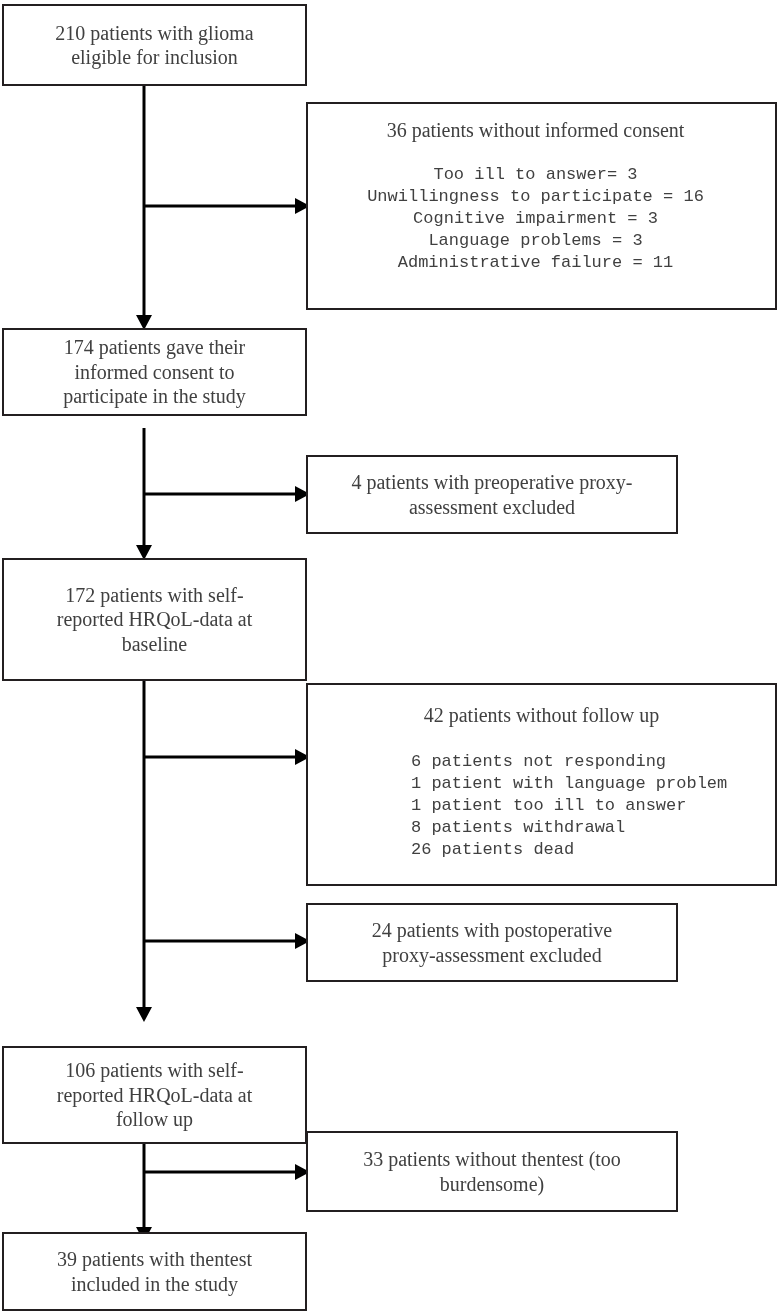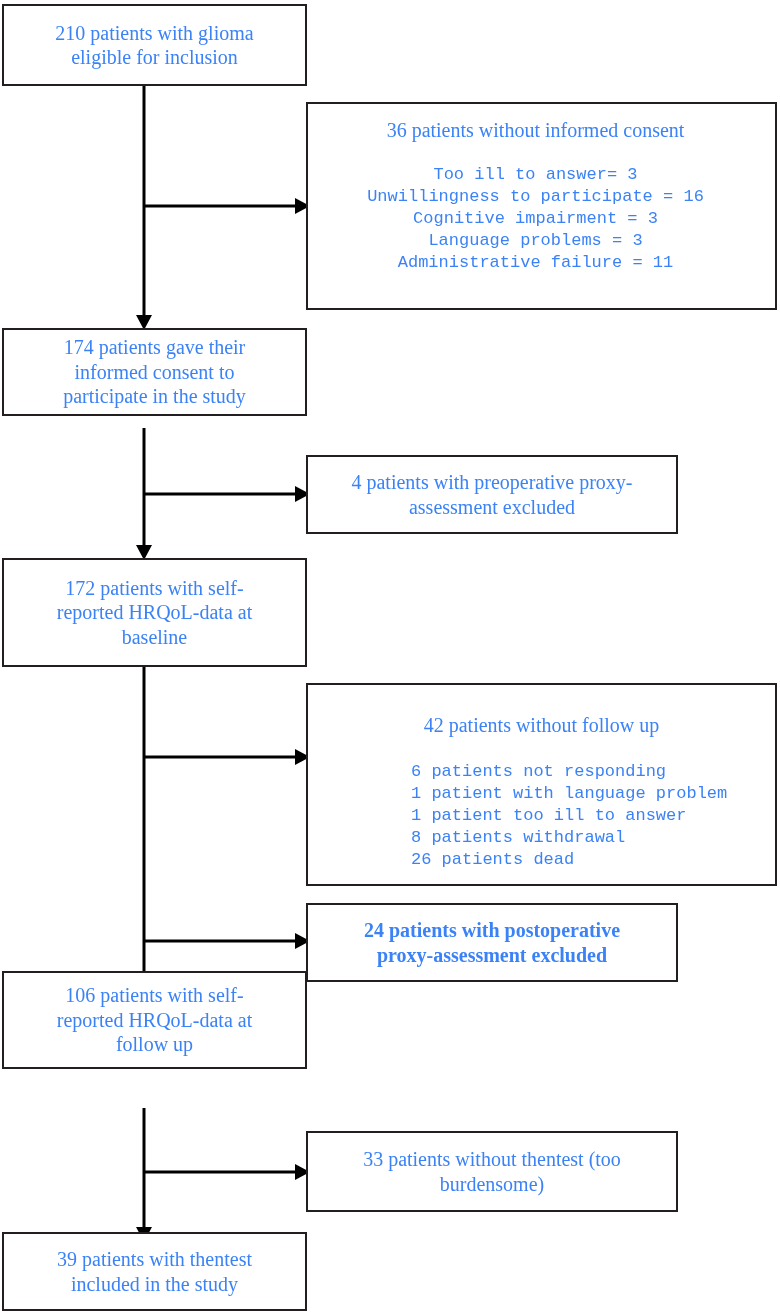--- a/index.html
+++ b/index.html
@@ -25,21 +25,21 @@
   .box {
     position: absolute;
     box-sizing: border-box;
     border: 2px solid #231f20;
     background: #ffffff;
     display: flex;
     flex-direction: column;
     align-items: center;
     justify-content: center;
     text-align: center;
-    color: #3b82f6;
+    color: #404040;
   }
   .box-title {
     font-size: 20px;
     line-height: 1.22;
     white-space: pre-line;
     text-align: center;
   }
   .detail-box {
     justify-content: flex-start;
     align-items: stretch;
@@ -120,27 +120,27 @@
     <div class="box-title">210 patients with glioma
 eligible for inclusion</div>
   </div>
 
   <div class="box" style="left:2px; top:328px; width:305px; height:88px;">
     <div class="box-title">174 patients gave their
 informed consent to
 participate in the study</div>
   </div>
 
-  <div class="box" style="left:2px; top:558px; width:305px; height:109px;">
+  <div class="box" style="left:2px; top:558px; width:305px; height:123px;">
     <div class="box-title">172 patients with self-
 reported HRQoL-data at
 baseline</div>
   </div>
 
-  <div class="box" style="left:2px; top:971px; width:305px; height:98px;align-items:center;">
+  <div class="box" style="left:2px; top:1046px; width:305px; height:98px;align-items:center;">
     <div class="box-title">106 patients with self-
 reported HRQoL-data at
 follow up</div>
   </div>
 
   <div class="box" style="left:2px; top:1232px; width:305px; height:79px;">
     <div class="box-title">39 patients with thentest
 included in the study</div>
   </div>
 
@@ -153,32 +153,32 @@
       <li>Language problems = 3</li>
       <li>Administrative failure = 11</li>
     </ul>
   </div>
 
   <div class="box" style="left:306px; top:455px; width:372px; height:79px; padding:0 12px;">
     <div class="box-title">4 patients with preoperative proxy-
 assessment excluded</div>
   </div>
 
-  <div class="box detail-box" style="left:306px; top:683px; width:471px; height:203px; padding:28px 10px 10px 10px;">
+  <div class="box detail-box" style="left:306px; top:683px; width:471px; height:203px; padding:18px 10px 10px 10px;">
     <div class="detail-title">42 patients without follow up</div>
     <ul class="detail-list left" style="margin-top:24px; padding-left:93px;">
       <li>6 patients not responding</li>
       <li>1 patient with language problem</li>
       <li>1 patient too ill to answer</li>
       <li>8 patients withdrawal</li>
       <li>26 patients dead</li>
     </ul>
   </div>
 
-  <div class="box" style="left:306px; top:903px; width:372px; height:79px; padding:0 12px;font-weight:bold;">
+  <div class="box" style="left:306px; top:903px; width:372px; height:79px; padding:0 12px;">
     <div class="box-title">24 patients with postoperative
 proxy-assessment excluded</div>
   </div>
 
   <div class="box" style="left:306px; top:1131px; width:372px; height:81px; padding:0 12px;">
     <div class="box-title">33 patients without thentest (too
 burdensome)</div>
   </div>
 
 </div>

